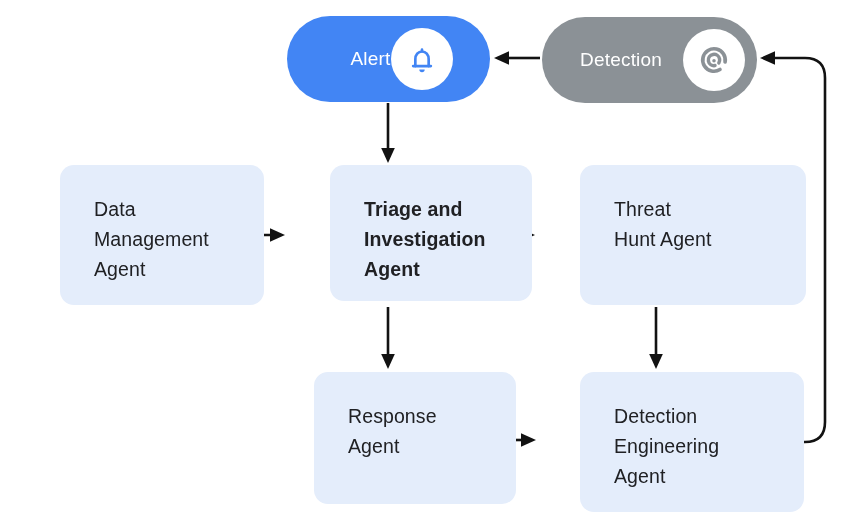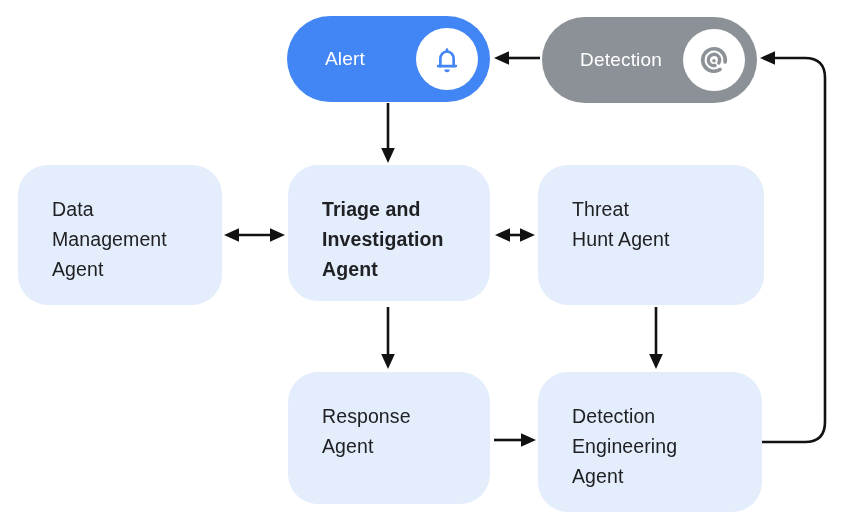--- a/index.html
+++ b/index.html
@@ -18,47 +18,48 @@
     font-family:"Liberation Sans", sans-serif;
     overflow:hidden;
   }
   .edges{position:absolute;left:0;top:0;width:842px;height:519px;z-index:0;}
   .node{position:absolute;z-index:1;box-sizing:border-box;}
   .pill{
     height:86px;border-radius:43px;
     display:flex;align-items:center;justify-content:space-between;
     padding:0 12px 0 38px;
   }
-  .pill-blue{background:var(--blue);}
+  .pill-blue{background:var(--blue);justify-content:center;}
   .pill-gray{background:var(--gray);}
   .pill-label{
     color:var(--white);font-size:19px;letter-spacing:.2px;
   }
   .icon-circle{
     width:62px;height:62px;border-radius:50%;
     background:var(--white);
     display:flex;align-items:center;justify-content:center;
     flex:0 0 auto;
   }
   .agent-box{
     background:var(--box);
-    border-radius:30px;
+    border-radius:14px;
     padding:29px 20px 0 34px;
+    margin-left:42px;
   }
   .box-label{
     color:var(--text);font-size:19.5px;line-height:30px;
     white-space:pre-line;letter-spacing:.1px;
   }
   
   .n-alert{left:287px;top:16px;width:203px;}
   .n-detection{left:542px;top:17px;width:215px;}
   .n-data{left:18px;top:165px;width:204px;height:140px;}
   .n-triage{left:288px;top:165px;width:202px;height:136px;font-weight:bold;}
   .n-threat{left:538px;top:165px;width:226px;height:140px;}
-  .n-response{left:288px;top:372px;width:202px;height:132px;}
+  .n-response{left:272px;top:372px;width:202px;height:132px;}
   .n-deteng{left:538px;top:372px;width:224px;height:140px;}
 </style>
 </head>
 <body>
 
 <div class="canvas">
 
   <svg class="edges" viewBox="0 0 842 519" xmlns="http://www.w3.org/2000/svg">
     <g stroke="#121212" stroke-width="2.6" fill="none">
 

